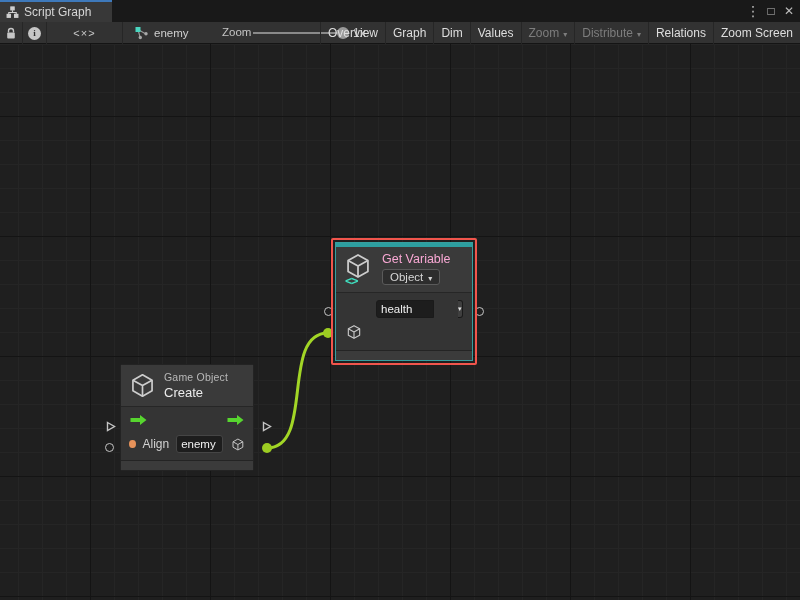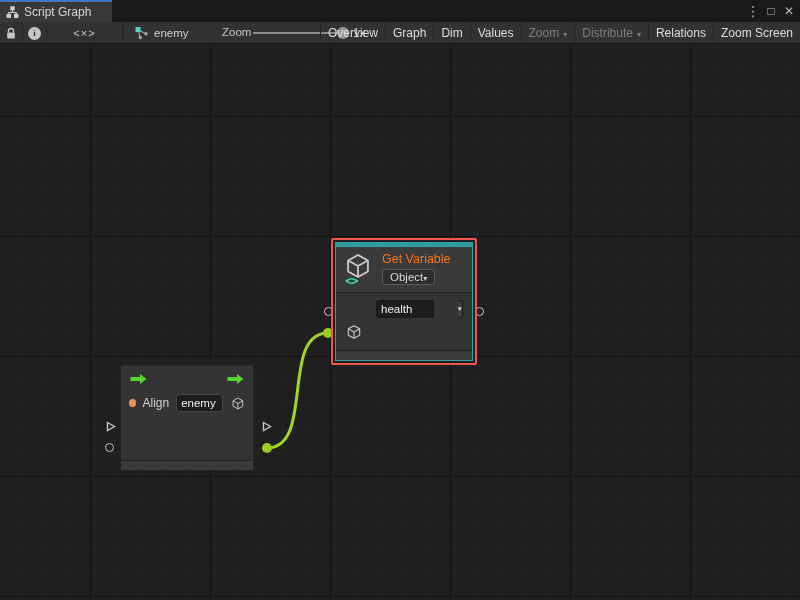--- a/index.html
+++ b/index.html
@@ -83,22 +83,22 @@
   .sel-wrap { position:absolute; left:331px; top:194px; width:146px; height:127px;
     border:2px solid #f1554c; border-radius:2px; padding:2px; }
   #getvar-node { position:relative; width:100%; height:100%; background:#383838;
     border:1px solid #379f9f; display:flex; flex-direction:column; color:#e4e4e4; }
   .accent-strip { height:4px; background:#2d9fa0; }
   #getvar-node .node-header { align-items:flex-start; padding:5px 8px 6px 8px; }
   .gv-icon { position:relative; width:30px; height:34px; }
   .gv-brackets { position:absolute; left:1px; bottom:-2px; color:#3fe0c0; font-weight:bold;
     font-size:12px; font-family:"DejaVu Sans Mono", monospace; letter-spacing:-1px; }
   .gv-texts { display:flex; flex-direction:column; gap:3px; }
-  .gv-title { font-size:12.5px; color:#f97316; }
-  .kind-dd { display:inline-flex; align-items:center; background:#2d2d2d;
+  .gv-title { font-size:12.5px; color:#f9a8d4; }
+  .kind-dd { display:inline-flex; align-items:center; gap:5px; background:#2d2d2d;
     border:1px solid #5a5a5a; border-radius:3px; padding:1px 7px; font-size:11.5px; color:#d6d6d6;
     width:fit-content; }
   #getvar-node .node-body { padding:4px 0 0 0; }
   #getvar-node .row1 { height:24px; padding:0 8px; }
   #getvar-node .row2 { height:22px; padding:0 10px; }
   .dd-btn { width:16px; height:18px; background:#3f3f3f; border:1px solid #1a1a1a; border-left:none;
     border-radius:0 3px 3px 0; display:flex; align-items:center; justify-content:center;
     font-size:7px; color:#e0e0e0; }
   .name-field { border-radius:3px 0 0 3px; border-color:#1a1a1a; width:58px; }
 </style>
@@ -198,20 +198,32 @@
     </svg>
     <div class="ext-circle" style="left:105px; top:399px;"></div>
     <svg class="ext-tri" style="left:260px; top:376px;" viewBox="0 0 13 13">
       <polygon points="3.5,2.5 10.5,6.5 3.5,10.5" fill="#1f1f1f" stroke="#c4c4c4" stroke-width="1.4"></polygon>
     </svg>
 
     <div class="ext-circle" style="left:324px; top:263px;"></div>
     <div class="ext-circle" style="left:475px; top:263px;"></div>
 
     <div class="node" id="create-node">
+      <div class="node-header">
+        <svg width="27" height="27" viewBox="0 0 24 24">
+          <g fill="none" stroke="#cdcdcd" stroke-width="1.5" stroke-linejoin="round">
+            <path d="M12 2.5 L20.5 7.3 V16.7 L12 21.5 L3.5 16.7 V7.3 Z"></path>
+            <path d="M3.5 7.3 L12 12 L20.5 7.3 M12 12 V21.5"></path>
+          </g>
+        </svg>
+        <div>
+          <div class="type1">Game Object</div>
+          <div class="type2">Create</div>
+        </div>
+      </div>
       <div class="node-body">
         <div class="row" style="justify-content:space-between;">
           <svg width="19" height="12" viewBox="0 0 19 12">
             <path d="M1.5 4 h9.5 V1 l6.5 5 -6.5 5 V8 H1.5 Z" fill="#57d52f"></path>
           </svg>
           <svg width="19" height="12" viewBox="0 0 19 12">
             <path d="M1.5 4 h9.5 V1 l6.5 5 -6.5 5 V8 H1.5 Z" fill="#57d52f"></path>
           </svg>
         </div>
         <div class="row" style="gap:7px; margin-top:2px;">

